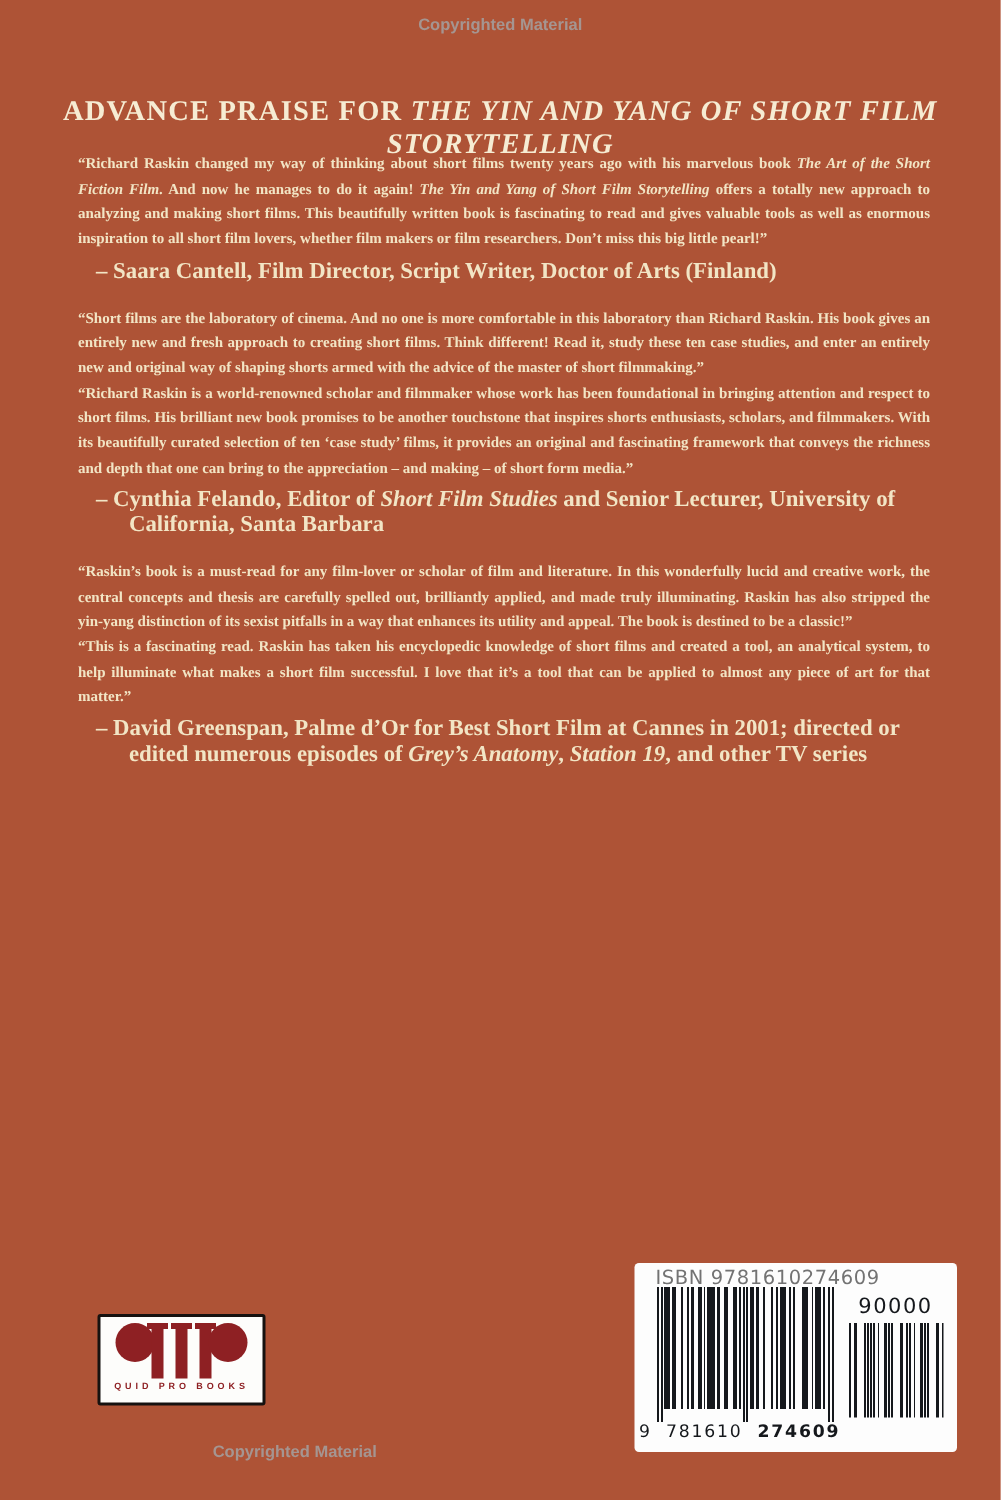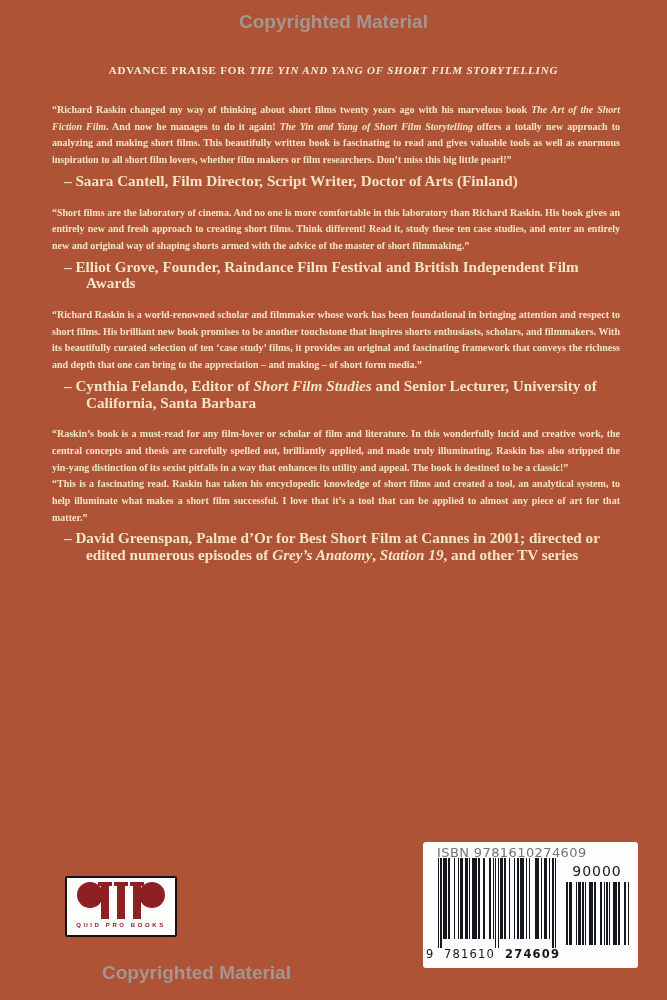--- a/index.html
+++ b/index.html
@@ -1,26 +1,26 @@
 <!DOCTYPE html>
 <html><head>
 <meta charset="utf-8">
 <style>
   html,body{margin:0;padding:0;}
   body{width:667px;height:1000px;font-family:"Liberation Serif","DejaVu Serif",serif;}
   .cover{position:relative;width:667px;height:1000px;background:#ae5336;overflow:hidden;}
 
   .copyright{position:absolute;left:0;right:0;text-align:center;color:#a3a6a8;opacity:.8;
-    font-family:"Liberation Sans","DejaVu Sans",sans-serif;font-size:19px;font-weight:bold;}
+    font-family:"Liberation Sans","DejaVu Sans",sans-serif;font-size:11px;font-weight:bold;}
   .copyright.top{top:11px;}
   .copyright.bottom{top:962px;left:-250px;right:250px;left:0;right:270px;}
   .copyright.bottom{left:0;right:274px;}
 
   .header{position:absolute;top:64px;left:28px;right:28px;text-align:center;color:#f6ecd3;
-    font-size:11px;font-weight:bold;letter-spacing:.8px;}
+    font-size:19px;font-weight:bold;letter-spacing:.8px;}
   .it{font-style:italic;}
 
   .content{position:absolute;top:102px;left:52px;width:568px;color:#f2e5c5;}
   .quote{font-size:10px;line-height:16.7px;font-weight:bold;text-align:justify;margin:0;}
   .attr{font-size:15.2px;line-height:16.7px;font-weight:bold;margin:4px 0 15px 12px;
     padding-left:22px;text-indent:-22px;}
 
   
   .pub{position:absolute;left:65px;top:876px;width:112px;height:61px;background:#fdfdfb;
     border:2.5px solid #161210;border-radius:2px;box-sizing:border-box;}
@@ -53,21 +53,20 @@
 
   <div class="copyright top">Copyrighted Material</div>
 
   <div class="header"><span>ADVANCE PRAISE FOR </span><span class="it">THE YIN AND YANG OF SHORT FILM STORYTELLING</span></div>
 
   <div class="content">
     <p class="quote"><span>“Richard Raskin changed my way of thinking about short films twenty years ago with his marvelous book </span><span class="it">The Art of the Short Fiction Film</span><span>. And now he manages to do it again! </span><span class="it">The Yin and Yang of Short Film Storytelling</span><span> offers a totally new approach to analyzing and making short films. This beautifully written book is fascinating to read and gives valuable tools as well as enormous inspiration to all short film lovers, whether film makers or film researchers. Don’t miss this big little pearl!”</span></p>
     <p class="attr"><span>– Saara Cantell, Film Director, Script Writer, Doctor of Arts (Finland)</span></p>
 
     <p class="quote"><span>“Short films are the laboratory of cinema. And no one is more comfortable in this laboratory than Richard Raskin. His book gives an entirely new and fresh approach to creating short films. Think different! Read it, study these ten case studies, and enter an entirely new and original way of shaping shorts armed with the advice of the master of short filmmaking.”</span></p>
-    <p class="attr"><span>– Elliot Grove, Founder, Raindance Film Festival and British Independent Film Awards</span></p>
 
     <p class="quote"><span>“Richard Raskin is a world-renowned scholar and filmmaker whose work has been foundational in bringing attention and respect to short films. His brilliant new book promises to be another touchstone that inspires shorts enthusiasts, scholars, and filmmakers. With its beautifully curated selection of ten ‘case study’ films, it provides an original and fascinating framework that conveys the richness and depth that one can bring to the appreciation – and making – of short form media.”</span></p>
     <p class="attr"><span>– Cynthia Felando, Editor of </span><span class="it">Short Film Studies</span><span> and Senior Lecturer, University of California, Santa Barbara</span></p>
 
     <p class="quote"><span>“Raskin’s book is a must-read for any film-lover or scholar of film and literature. In this wonderfully lucid and creative work, the central concepts and thesis are carefully spelled out, brilliantly applied, and made truly illuminating. Raskin has also stripped the yin-yang distinction of its sexist pitfalls in a way that enhances its utility and appeal. The book is destined to be a classic!”</span></p>
 
     <p class="quote"><span>“This is a fascinating read. Raskin has taken his encyclopedic knowledge of short films and created a tool, an analytical system, to help illuminate what makes a short film successful. I love that it’s a tool that can be applied to almost any piece of art for that matter.”</span></p>
     <p class="attr"><span>– David Greenspan, Palme d’Or for Best Short Film at Cannes in 2001; directed or edited numerous episodes of </span><span class="it">Grey’s Anatomy</span><span>, </span><span class="it">Station 19</span><span>, and other TV series</span></p>
   </div>
 

